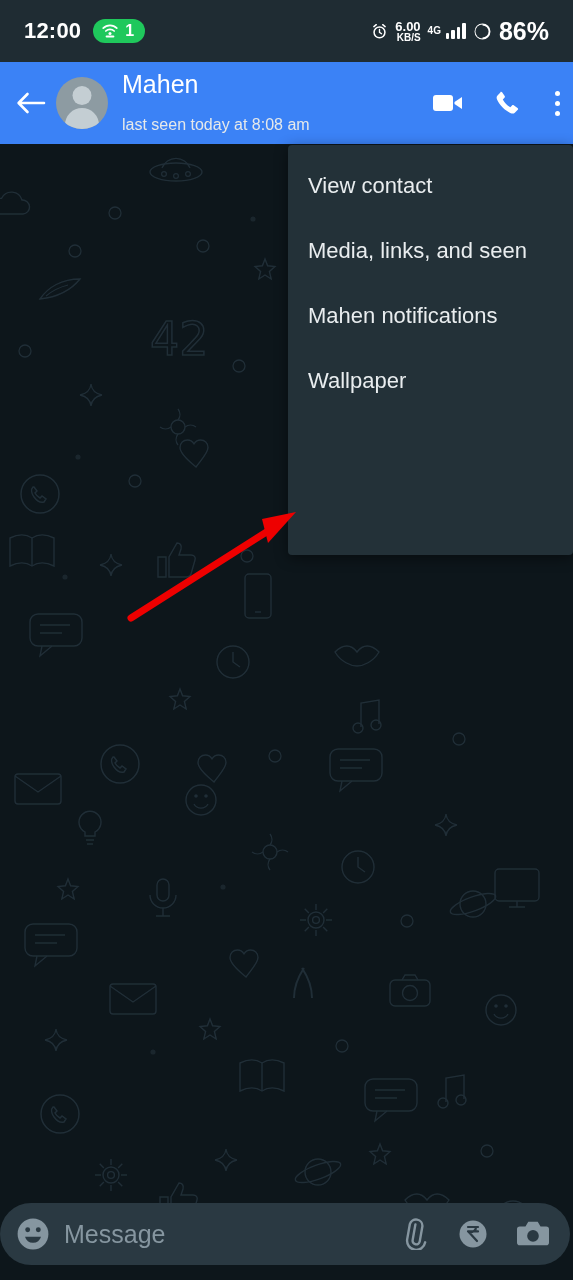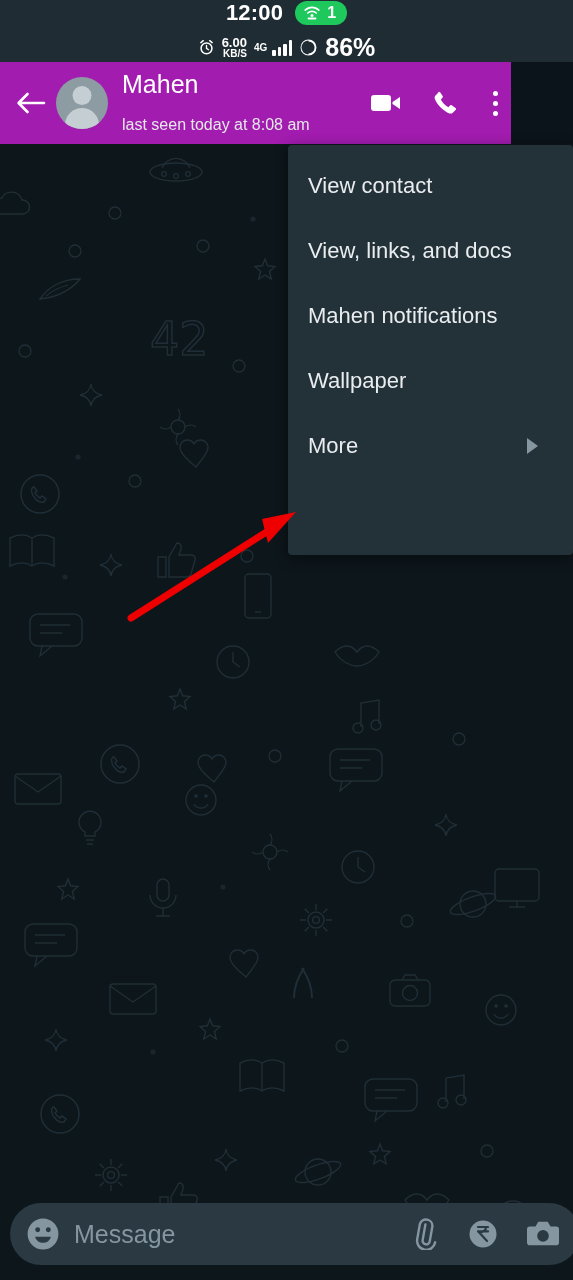--- a/index.html
+++ b/index.html
@@ -10,21 +10,20 @@
     overflow:hidden;
   }
   .phone { position:relative; width:573px; height:1280px; overflow:hidden; background:#0b141a; }
 
   
   .statusbar {
     position:absolute; top:0; left:0; width:573px; height:62px;
     background:#1f2c33;
     display:flex; align-items:center; justify-content:space-between;
     padding:0 24px;
-    flex-direction:column;
   }
   .sb-left { display:flex; align-items:center; gap:12px; }
   .sb-time { color:#ffffff; font-size:22px; font-weight:bold; letter-spacing:.2px; }
   .hotspot-pill {
     display:flex; align-items:center; gap:6px;
     background:#1fc85c; border-radius:20px; padding:3px 11px 3px 8px;
   }
   .hotspot-pill .cnt { color:#ffffff; font-size:16px; font-weight:bold; }
   .sb-right { display:flex; align-items:center; gap:7px; }
   .netspeed { display:flex; flex-direction:column; align-items:flex-end; line-height:1; }
@@ -33,22 +32,22 @@
   .g4 { display:flex; flex-direction:column; align-items:center; line-height:1; margin-right:-2px;}
   .g4 .lbl { color:#ffffff; font-size:10px; font-weight:bold; }
   .bars { display:flex; align-items:flex-end; gap:2px; height:16px; }
   .bars i { display:block; width:3.5px; background:#ffffff; border-radius:1px; }
   .bars i:nth-child(1){height:6px}.bars i:nth-child(2){height:9px}
   .bars i:nth-child(3){height:12px}.bars i:nth-child(4){height:16px}
   .batt-pct { color:#ffffff; font-size:25px; font-weight:bold; }
 
   
   .appbar {
-    position:absolute; top:62px; left:0; width:511px; height:82px;
-    background:#a21caf; display:flex; align-items:center; padding:0 5px 0 8px;
+    position:absolute; top:62px; left:0; width:573px; height:82px;
+    background:#3b82f6; display:flex; align-items:center; padding:0 5px 0 8px;
   }
   .back-btn { width:46px; height:46px; display:flex; align-items:center; justify-content:center; cursor:pointer; }
   .avatar { width:52px; height:52px; border-radius:50%; background:#8d9ba2; position:relative; overflow:hidden; flex:none; margin-left:2px;}
   .avatar::before { content:""; position:absolute; width:19px; height:19px; border-radius:50%; background:#c4ced3; left:50%; top:9px; transform:translateX(-50%); }
   .avatar::after { content:""; position:absolute; width:34px; height:22px; border-radius:17px 17px 0 0; background:#c4ced3; left:50%; bottom:-1px; transform:translateX(-50%); }
   .titlewrap { margin-left:14px; display:flex; flex-direction:column; justify-content:center; flex:1; min-width:0; }
   .ct-name { color:#ffffff; font-size:25px; line-height:1.15; }
   .ct-status { color:#e6e9ea; font-size:16px; line-height:1.3; margin-top:16px; }
   .appbar-actions { display:flex; align-items:center; gap:24px; }
   .act { width:34px; height:34px; display:flex; align-items:center; justify-content:center; cursor:pointer; }
@@ -70,21 +69,21 @@
     height:65px; display:flex; align-items:center; justify-content:space-between;
     padding:0 31px 0 20px; cursor:pointer;
   }
   .menu-item .lab { color:#e9edef; font-size:22px; white-space:nowrap; }
   .submenu-arrow { width:0;height:0;border-left:11px solid #8696a0;border-top:8px solid transparent;border-bottom:8px solid transparent; margin-right:4px;}
 
   
   .annot { position:absolute; inset:0; pointer-events:none; }
 
   
-  .bottombar { position:absolute; bottom:0; left:0; width:573px; height:86px; display:flex; align-items:center; padding:0 10px 6px 10px; }
+  .bottombar { position:absolute; bottom:0; left:0; width:573px; height:86px; display:flex; align-items:center; padding:0 10px 6px 0; }
   .composer {
     flex:1; height:62px; background:#2a3942; border-radius:31px;
     display:flex; align-items:center; padding:0 20px 0 16px; gap:0;
   }
   .emoji-btn { width:34px; height:34px; cursor:pointer; flex:none; }
   .msg-input {
     flex:1; background:transparent; border:0; outline:none;
     color:#8696a0; font-size:25px; font-family:"Liberation Sans", sans-serif;
     margin-left:14px;
   }
@@ -377,31 +376,27 @@
         <use href="#dd-mic" x="225" y="1082"></use>
       </g>
     </svg>
   </div>
 
   <div class="menu">
     <div class="menu-item">
       <span class="lab">View contact</span>
     </div>
     <div class="menu-item">
-      <span class="lab">View, links, and docs</span>
+      <span class="lab">Media, links, and seen</span>
     </div>
     <div class="menu-item">
       <span class="lab">Mahen notifications</span>
     </div>
     <div class="menu-item">
       <span class="lab">Wallpaper</span>
-    </div>
-    <div class="menu-item">
-      <span class="lab">More</span>
-      <span class="submenu-arrow"></span>
     </div>
   </div>
 
   <svg class="annot" width="573" height="1280" viewBox="0 0 573 1280">
     <path d="M131 618 L276 526" stroke="#ee0000" stroke-width="7" stroke-linecap="round" fill="none"></path>
     <path d="M296 512 L268 543 L262 519 Z" fill="#ee0000"></path>
   </svg>
 
   <div class="bottombar">
     <div class="composer">

